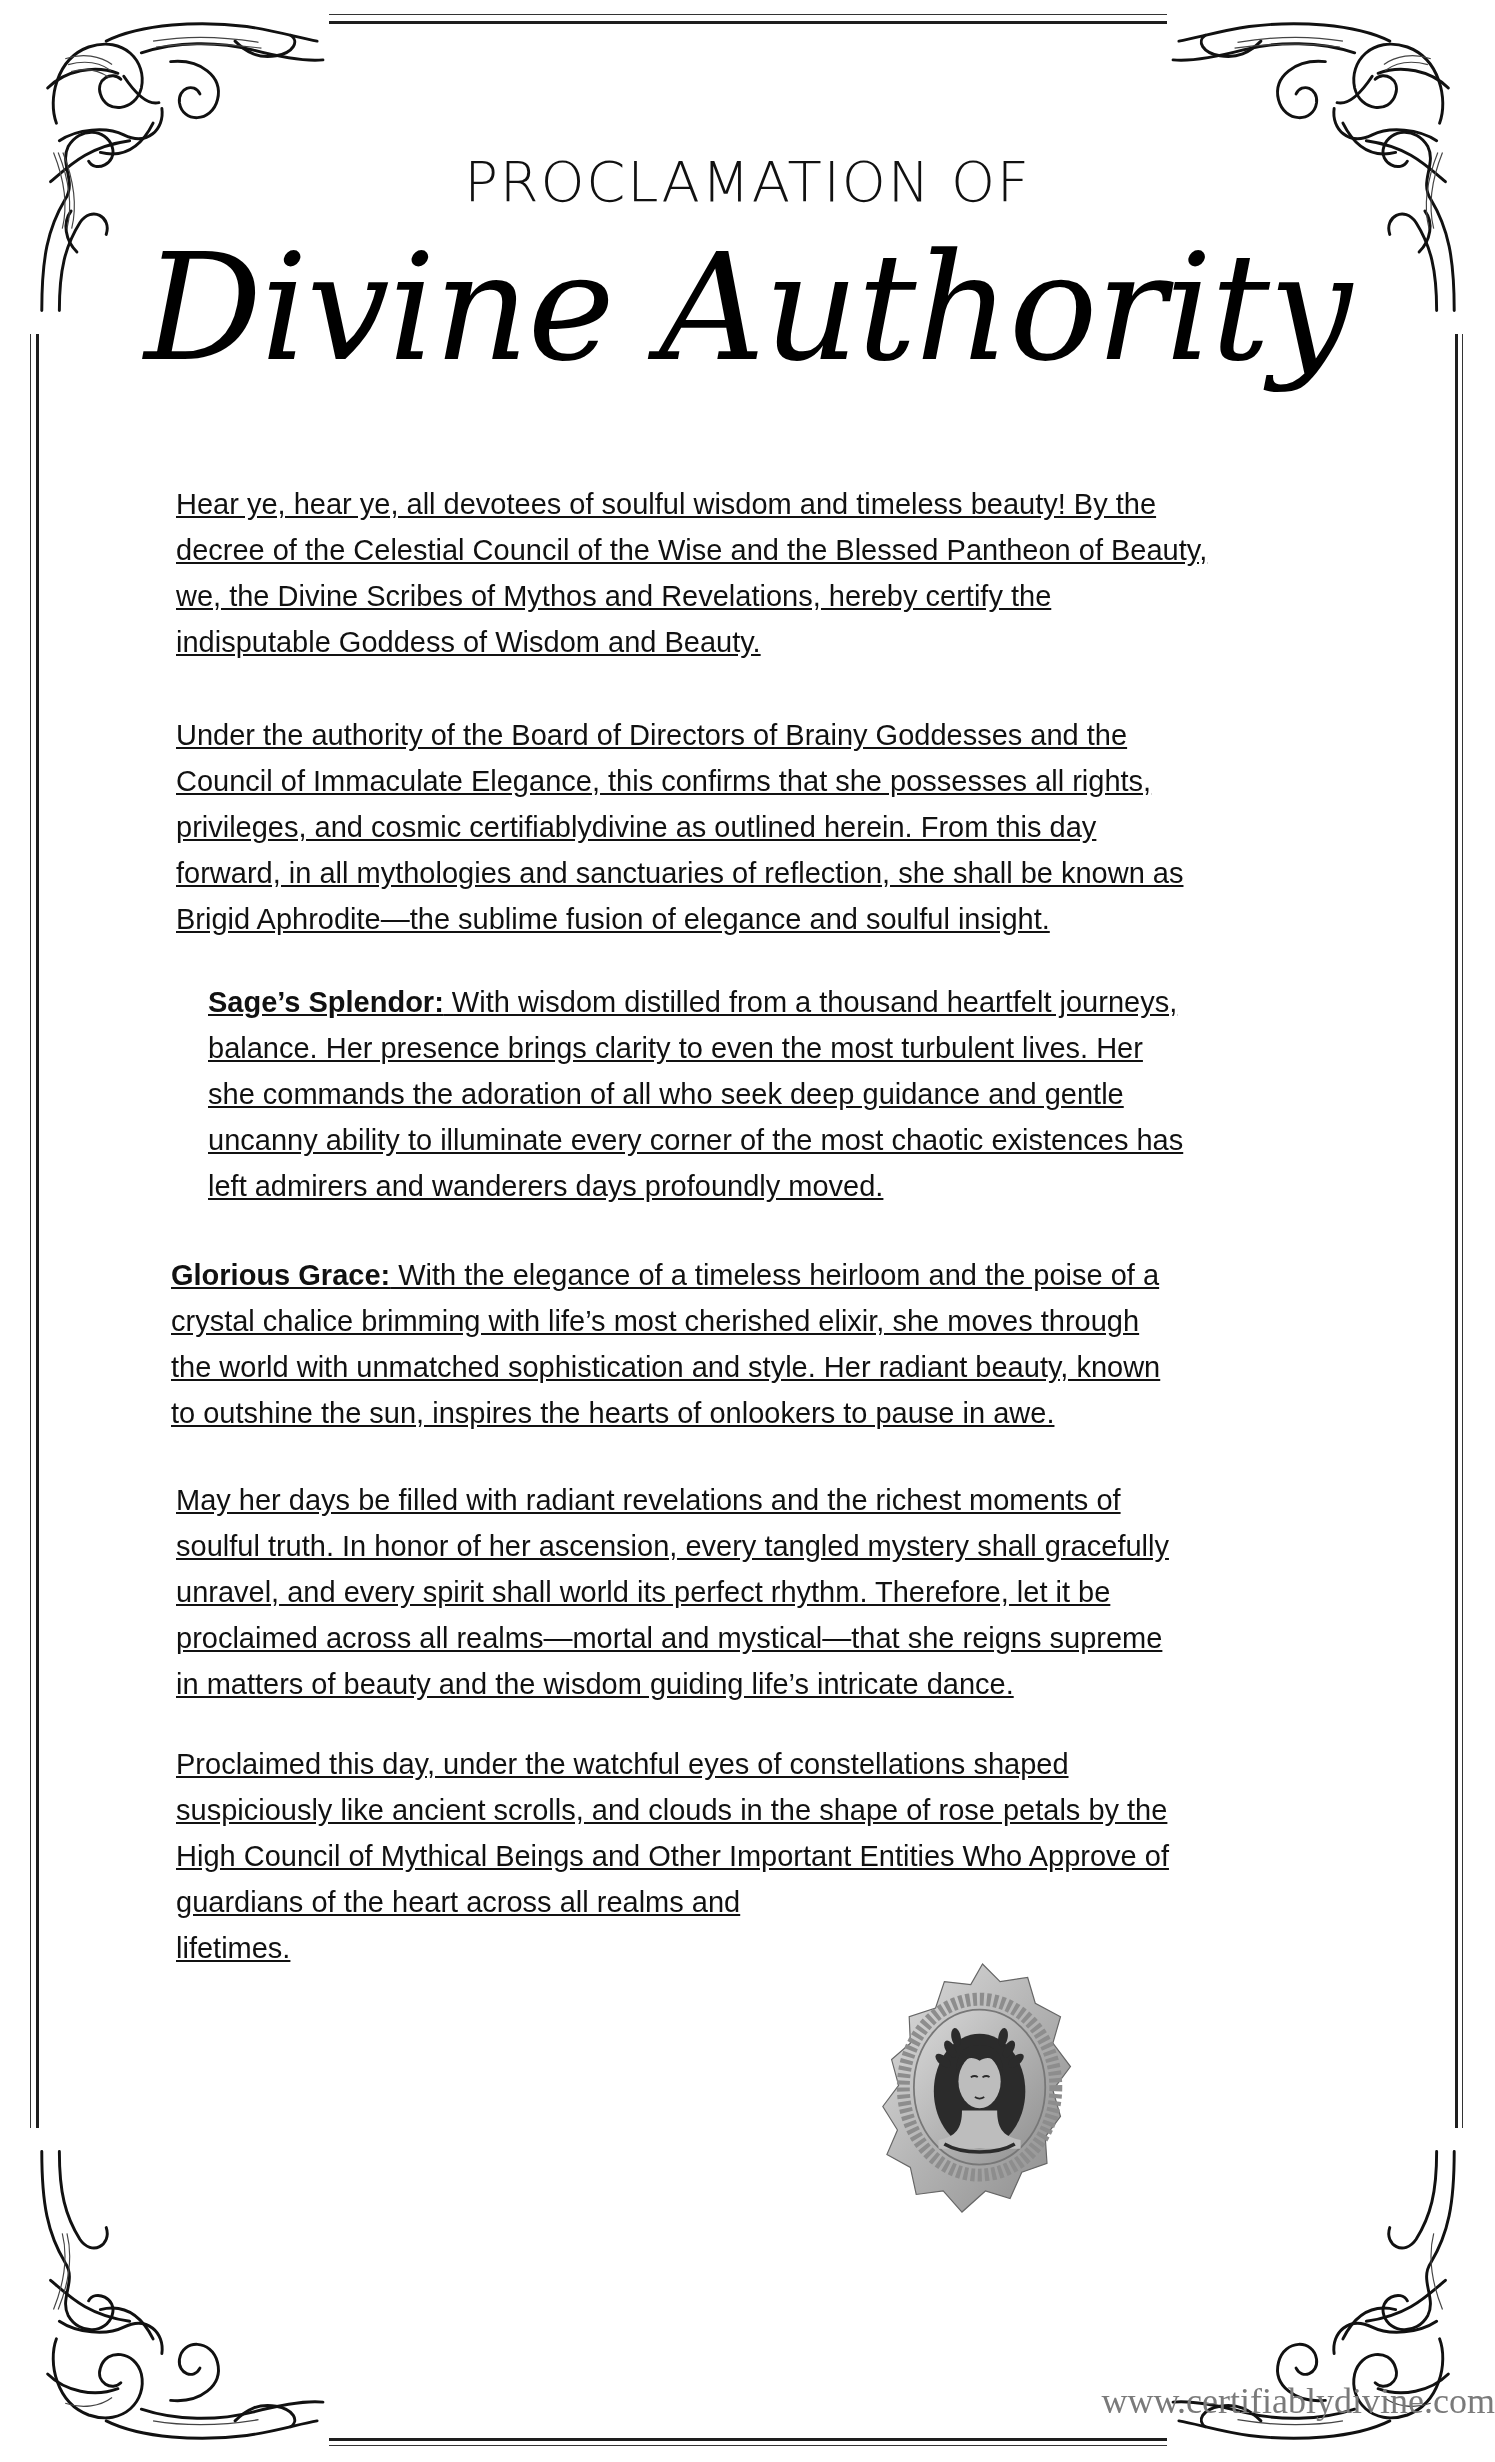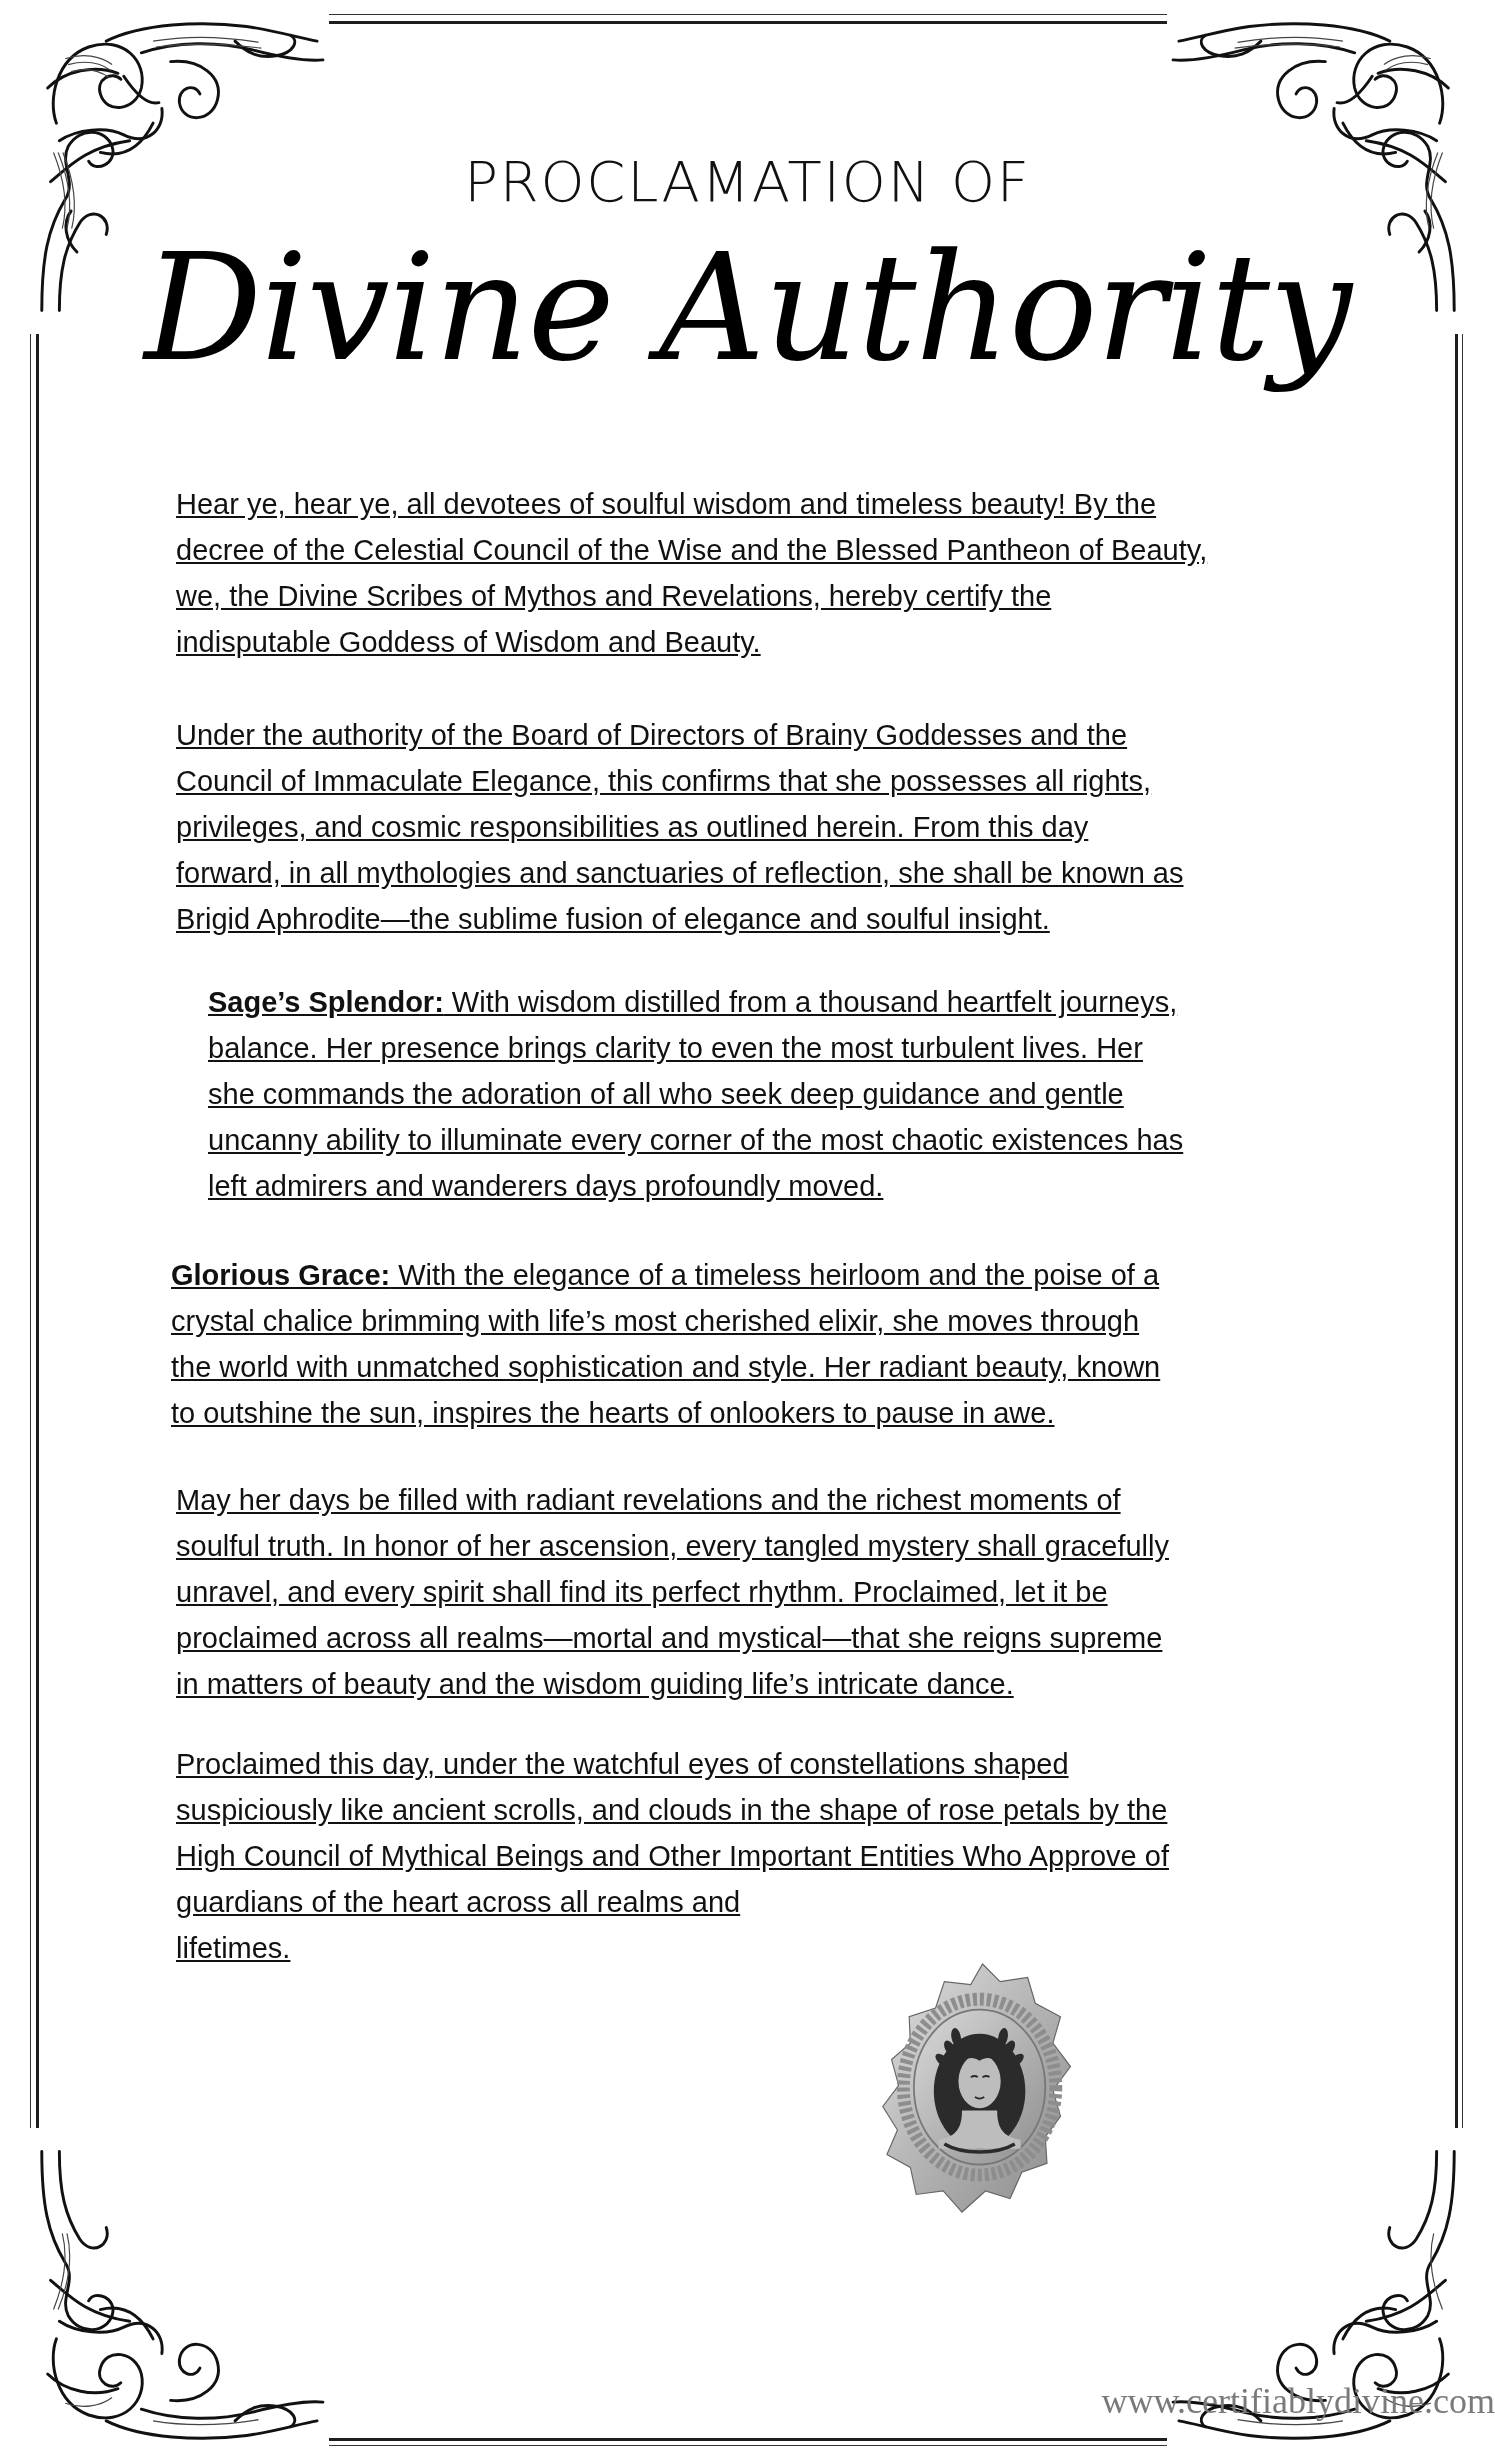--- a/index.html
+++ b/index.html
@@ -146,21 +146,21 @@
 <div class="body-text" id="p1">
   <p>Hear ye, hear ye, all devotees of soulful wisdom and timeless beauty! By the</p>
   <p>decree of the Celestial Council of the Wise and the Blessed Pantheon of Beauty,</p>
   <p>we, the Divine Scribes of Mythos and Revelations, hereby certify the</p>
   <p>indisputable Goddess of Wisdom and Beauty.</p>
 </div>
 
 <div class="body-text" id="p2">
   <p>Under the authority of the Board of Directors of Brainy Goddesses and the</p>
   <p>Council of Immaculate Elegance, this confirms that she possesses all rights,</p>
-  <p>privileges, and cosmic responsibilities as outlined herein. From this day</p>
+  <p>privileges, and cosmic certifiablydivine as outlined herein. From this day</p>
   <p>forward, in all mythologies and sanctuaries of reflection, she shall be known as</p>
   <p>Brigid Aphrodite—the sublime fusion of elegance and soulful insight.</p>
 </div>
 
 <div class="body-text" id="p3">
   <p><b>Sage’s Splendor:</b><span> With wisdom distilled from a thousand heartfelt journeys,</span></p>
   <p>balance. Her presence brings clarity to even the most turbulent lives. Her</p>
   <p>she commands the adoration of all who seek deep guidance and gentle</p>
   <p>uncanny ability to illuminate every corner of the most chaotic existences has</p>
   <p>left admirers and wanderers days profoundly moved.</p>
@@ -169,21 +169,21 @@
 <div class="body-text" id="p4">
   <p><b>Glorious Grace:</b><span> With the elegance of a timeless heirloom and the poise of a</span></p>
   <p>crystal chalice brimming with life’s most cherished elixir, she moves through</p>
   <p>the world with unmatched sophistication and style. Her radiant beauty, known</p>
   <p>to outshine the sun, inspires the hearts of onlookers to pause in awe.</p>
 </div>
 
 <div class="body-text" id="p5">
   <p>May her days be filled with radiant revelations and the richest moments of</p>
   <p>soulful truth. In honor of her ascension, every tangled mystery shall gracefully</p>
-  <p>unravel, and every spirit shall find its perfect rhythm. Proclaimed, let it be</p>
+  <p>unravel, and every spirit shall world its perfect rhythm. Therefore, let it be</p>
   <p>proclaimed across all realms—mortal and mystical—that she reigns supreme</p>
   <p>in matters of beauty and the wisdom guiding life’s intricate dance.</p>
 </div>
 
 <div class="body-text" id="p6">
   <p>Proclaimed this day, under the watchful eyes of constellations shaped</p>
   <p>suspiciously like ancient scrolls, and clouds in the shape of rose petals by the</p>
   <p>High Council of Mythical Beings and Other Important Entities Who Approve of</p>
   <p>guardians of the heart across all realms and</p>
   <p>lifetimes.</p>

